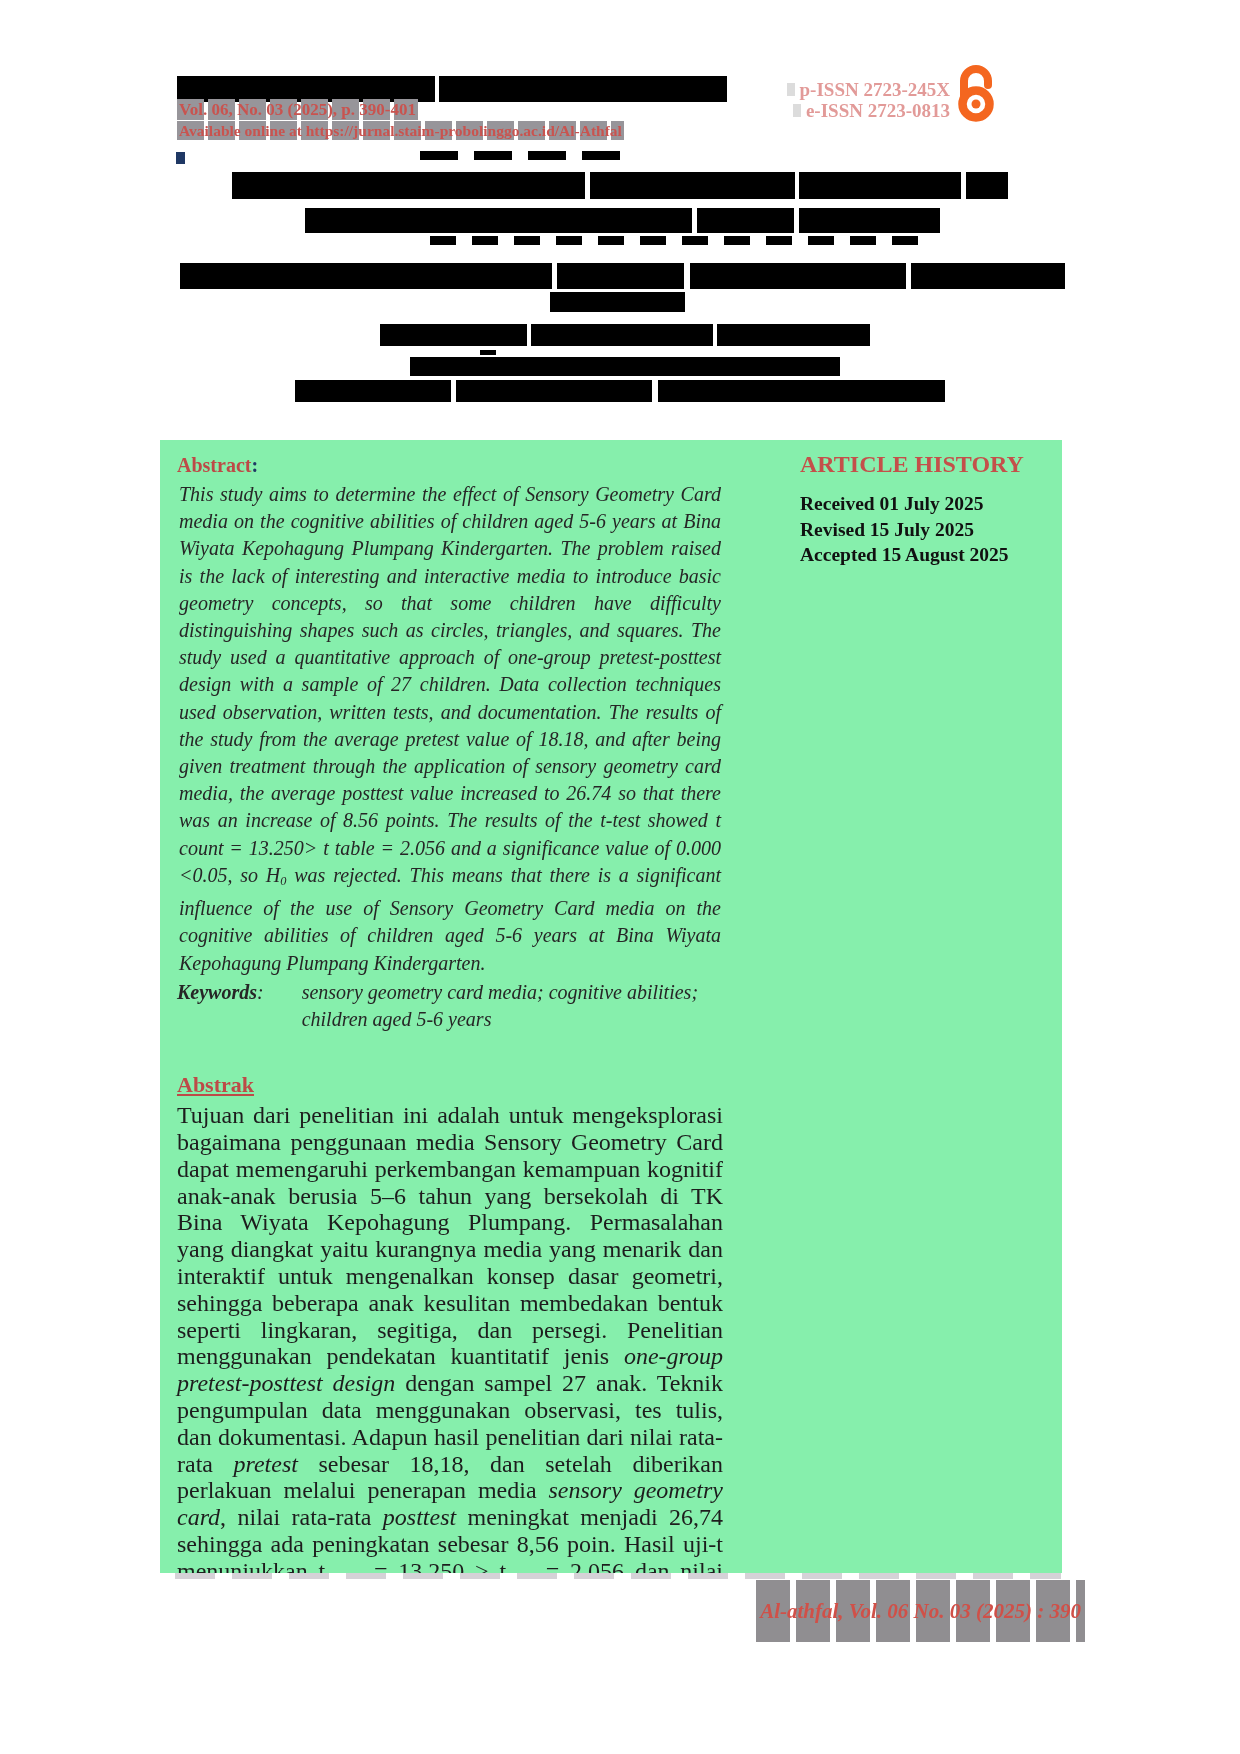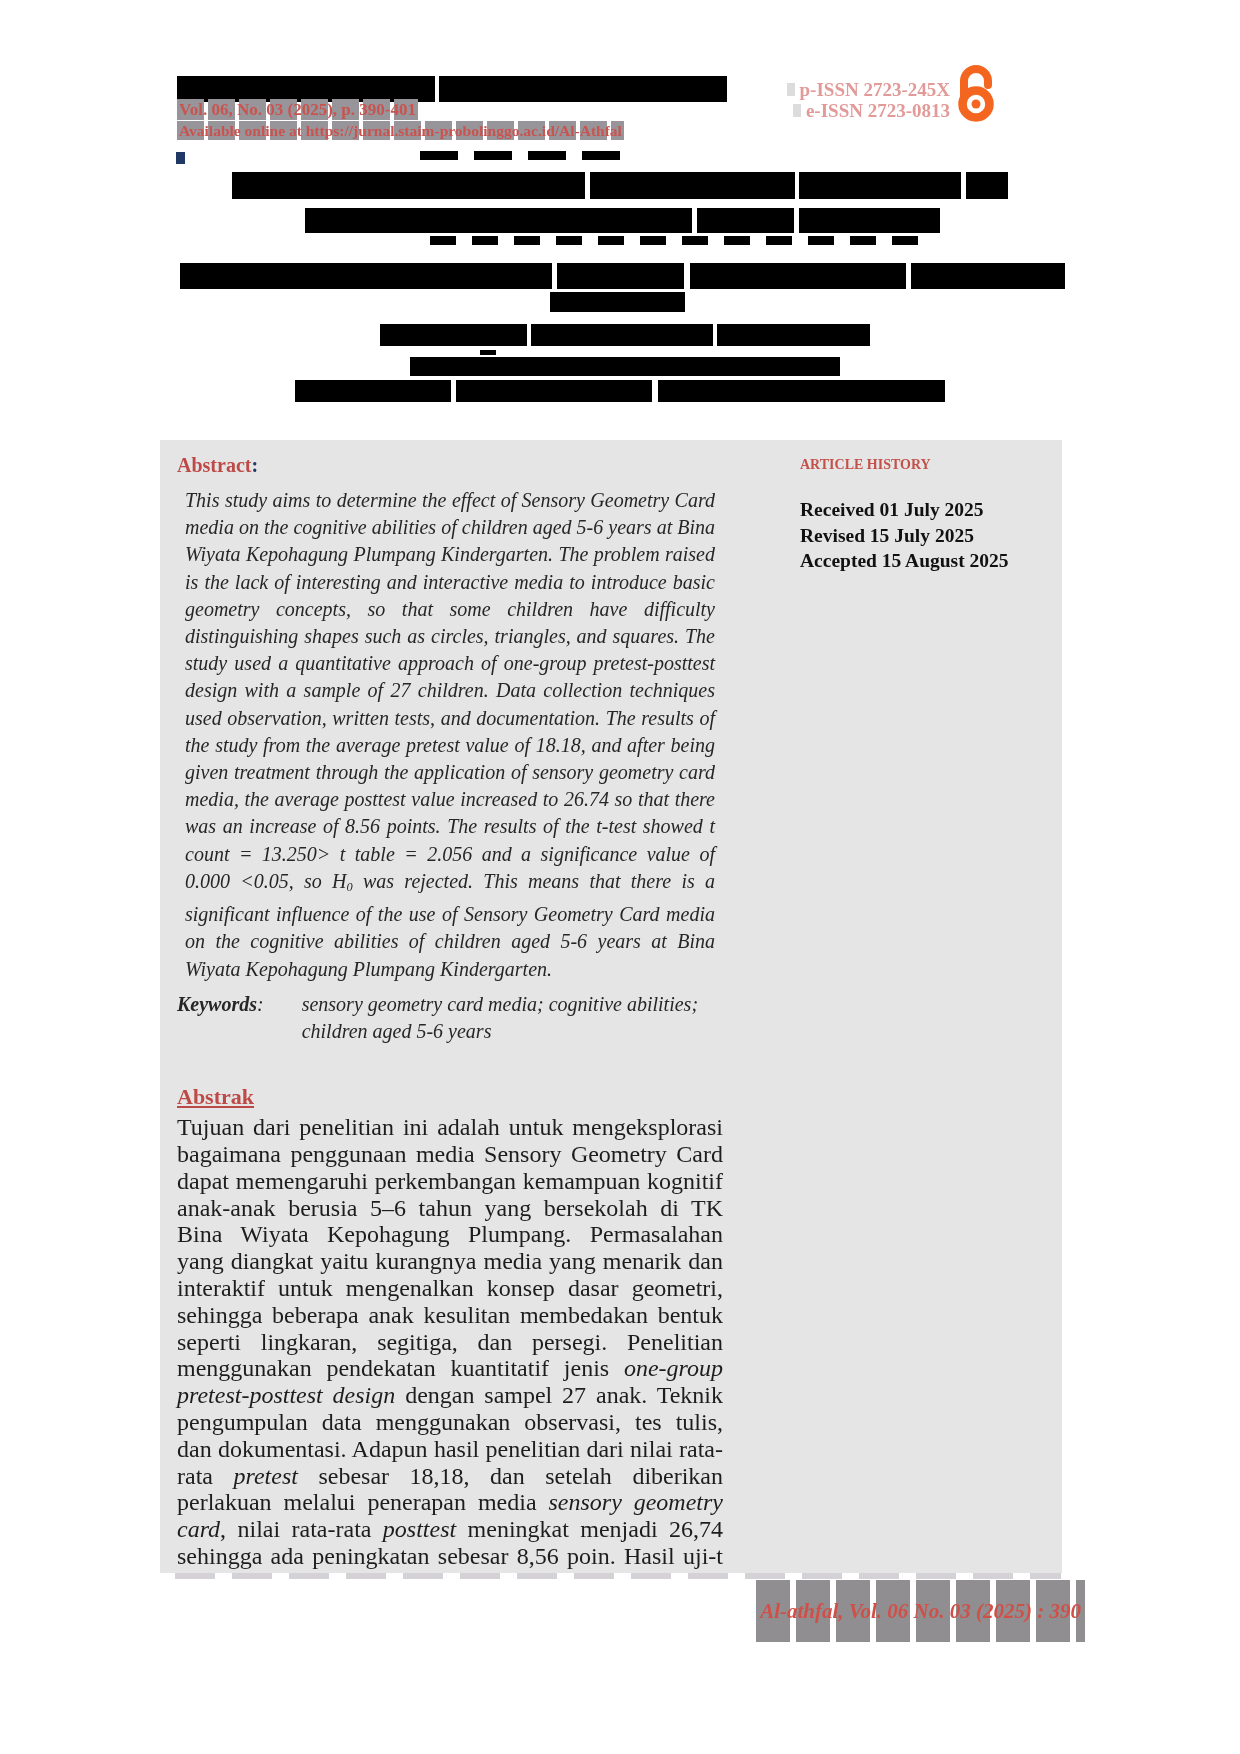--- a/index.html
+++ b/index.html
@@ -37,37 +37,37 @@
     padding:1px 2px;text-align:right;}
 
   
   .issn-block{position:absolute;left:690px;top:79px;width:260px;text-align:right;
     color:#e29a98;font-weight:bold;font-size:19px;line-height:21px;}
   .issn-lead{display:inline-block;width:8px;height:13px;background:#dcdcdc;margin-right:5px;vertical-align:baseline;}
   .oa-logo{position:absolute;left:951px;top:64px;}
 
   
   .abstract-panel{position:absolute;left:160px;top:440px;width:902px;height:1133px;
-    background:#e5e5e5;overflow:hidden;}
+    background:#86efac;overflow:hidden;}
   .col-left{position:absolute;left:17px;top:12px;width:546px;color:#262626;}
   .col-right{position:absolute;left:640px;top:12px;width:250px;}
   .red{color:#bd4a47;}
   .navy{color:#1f3864;}
   .h-abstract{font-size:20px;font-weight:bold;line-height:27px;}
-  p.en{margin:8px;font-size:20px;line-height:27.2px;font-style:italic;text-align:justify;}
+  p.en{margin:2px;font-size:20px;line-height:27.2px;font-style:italic;text-align:justify;}
   .keywords{display:flex;font-size:20px;line-height:27.2px;font-style:italic;gap:24px;}
   .kw-label{font-weight:bold;white-space:nowrap;margin-right:14px;}
   .kw-label .kw-colon{font-weight:normal;}
   .kw-text{flex:1;}
   .h-abstrak{font-size:22px;font-weight:bold;line-height:27px;margin-top:38px;text-decoration:underline;}
   p.id{margin:4px 0 0 0;font-size:24px;line-height:26.8px;text-align:justify;color:#1d1d1d;}
   .seg-i{font-style:italic;}
   .seg-sub{font-size:0.62em;vertical-align:-0.25em;}
 
-  .h-history{font-size:14px;font-weight:bold;color:#c4504a;line-height:25px;margin-bottom:20px;}
+  .h-history{font-size:24px;font-weight:bold;color:#c4504a;line-height:25px;margin-bottom:14px;}
   .history-line{font-size:19.5px;font-weight:bold;color:#111;line-height:25.5px;}
 
   
   .trunc-strip{position:absolute;left:175px;top:1573px;width:886px;height:6px;
     background:repeating-linear-gradient(90deg,#d5d2d7 0 40px,rgba(255,255,255,0) 40px 57px);}
   .footer{position:absolute;right:155px;top:1599px;font-size:21px;font-weight:bold;font-style:italic;
     color:#d05048;white-space:nowrap;}
   .footer .gray-redact{background:repeating-linear-gradient(90deg,#908e91 0 34px,rgba(255,255,255,0) 34px 40px);
     padding:19px 4px;}
 </style>

